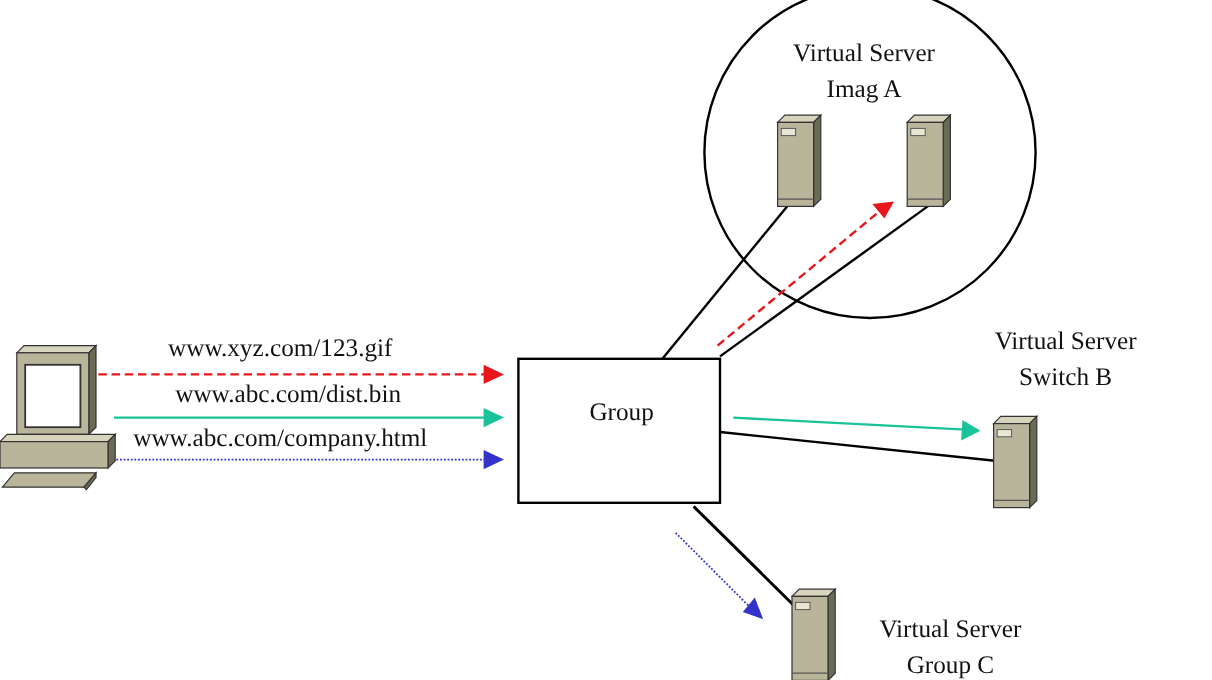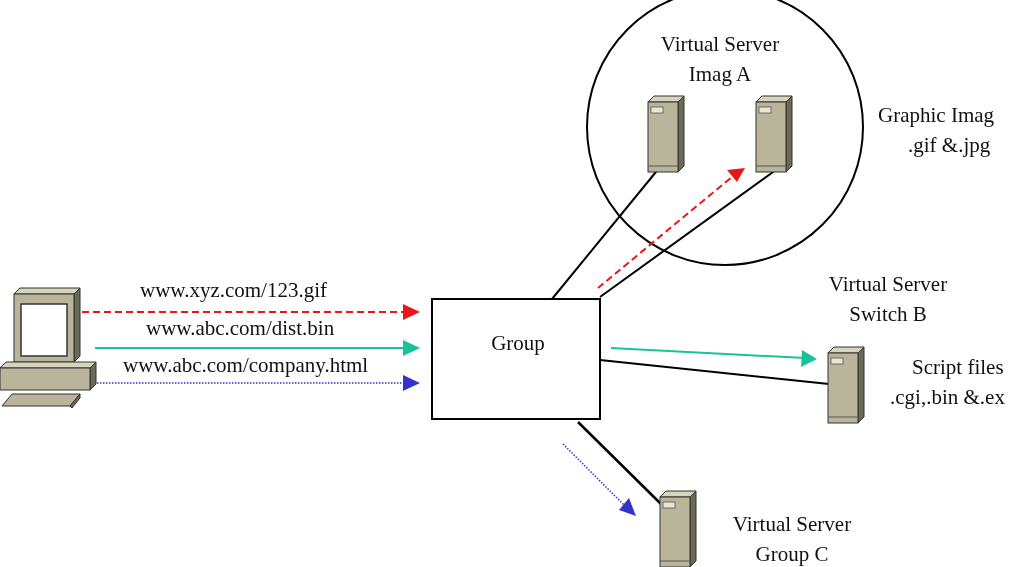--- a/index.html
+++ b/index.html
@@ -61,41 +61,33 @@
     <polygon points="0,368 6,362 96,362 90,368" fill="#d6d4bd" stroke="#333"></polygon>
     <polygon points="90,368 96,362 96,384 90,390" fill="#6b6a55" stroke="#333"></polygon>
     <rect x="0" y="368" width="90" height="22" fill="#b8b59a" stroke="#333"></rect>
     <polygon points="2,406 12,394 80,394 70,406" fill="#b8b59a" stroke="#333"></polygon>
     <polygon points="70,406 80,394 80,398 72,408" fill="#6b6a55" stroke="#333"></polygon>
   </g>
 </svg>
 
 <div class="lbl" style="left:140px;top:275px;">www.xyz.com/123.gif</div>
 <div class="lbl" style="left:146px;top:313px;">www.abc.com/dist.bin</div>
-<div class="lbl" style="left:123px;top:350px;">www.abc.com/company.html</div>
+<div class="lbl" style="left:111px;top:350px;">www.abc.com/company.html</div>
 
 <div class="lbl" style="left:468px;top:328px;width:100px;">
   <span>Group</span>
 </div>
 
 <div class="lbl" style="left:640px;top:29px;width:160px;">
   <span>Virtual Server</span>
   <span>Imag A</span>
 </div>
-<div class="lbl" style="left:878px;top:100px;text-align:left;">
-  <span>Graphic Imag</span>
-  <span style="padding-left:30px;">.gif &amp;.jpg</span>
-</div>
 
 <div class="lbl" style="left:808px;top:269px;width:160px;">
   <span>Virtual Server</span>
   <span>Switch B</span>
-</div>
-<div class="lbl" style="left:890px;top:352px;text-align:left;">
-  <span style="padding-left:22px;">Script files</span>
-  <span>.cgi,.bin &amp;.ex</span>
 </div>
 
 <div class="lbl" style="left:712px;top:509px;width:160px;">
   <span>Virtual Server</span>
   <span>Group C</span>
 </div>
 </div>
 
 </body></html>

